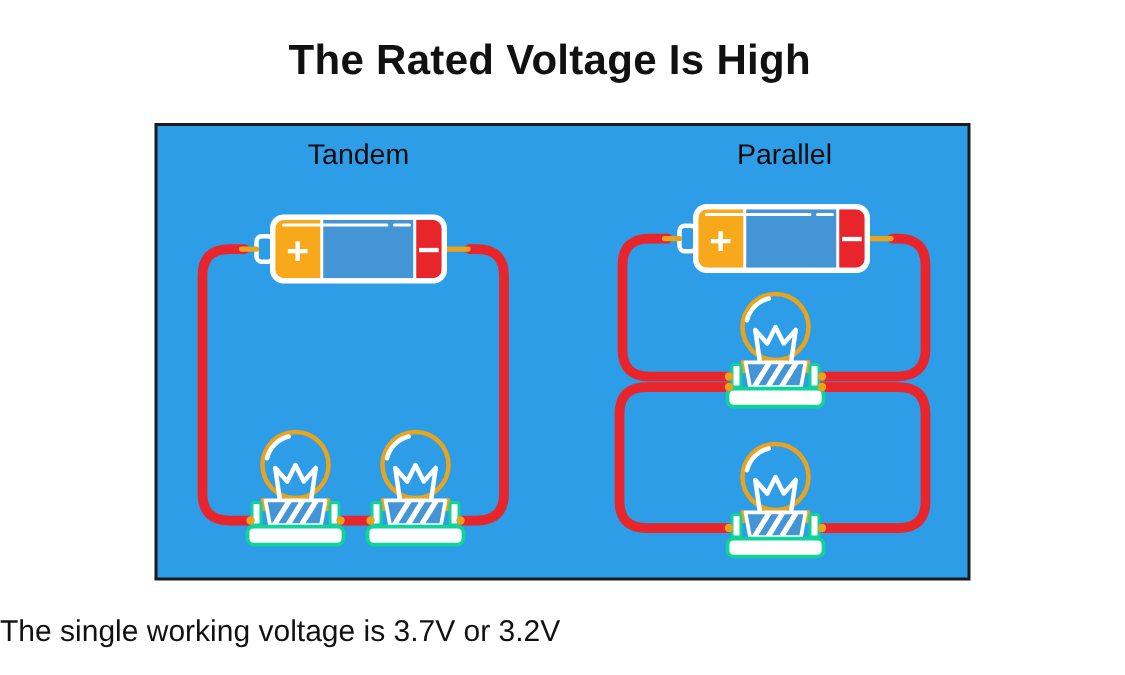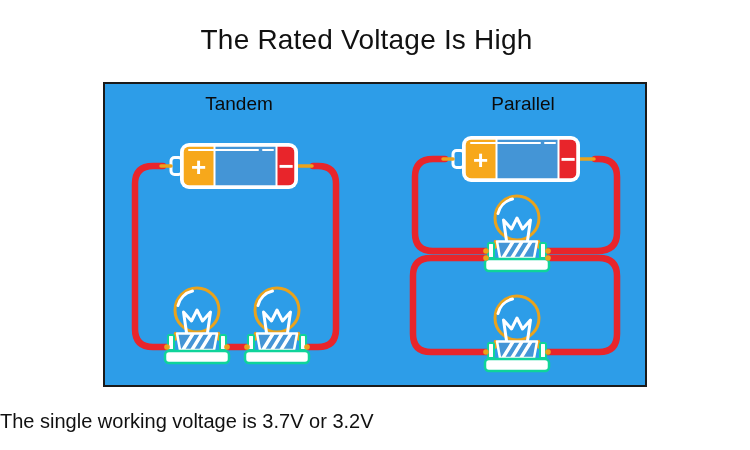--- a/index.html
+++ b/index.html
@@ -4,21 +4,21 @@
 <style>
   :root{
     --panel-blue:#2D9DE8; --battery-blue:#4495D6; --battery-orange:#F7A81B;
     --battery-red:#E8252B; --wire-red:#E8252B; --amber:#EAA31C;
     --bulb-green:#0FD49A; --text-dark:#111111; --panel-border:#1A1A1A; --white:#FFFFFF;
   }
   html,body{margin:0;padding:0;background:#fff;}
   .stage{position:relative;width:750px;height:450px;background:#fff;overflow:hidden;
          font-family:"Liberation Sans",sans-serif;color:var(--text-dark);}
   .title{position:absolute;left:0;top:24px;width:733px;text-align:center;
-         font-size:28px;font-weight:400;letter-spacing:0.2px;}
+         font-size:28px;font-weight:700;letter-spacing:0.2px;}
   .caption{position:absolute;left:0;top:410px;width:750px;
          font-size:20px;font-weight:400;}
   .panel{position:absolute;left:105px;top:84px;width:540px;height:301px;
          background:var(--panel-blue);box-shadow:0 0 0 2px var(--panel-border);}
   .panel-label{position:absolute;top:9px;transform:translateX(-50%);
          font-size:19px;font-weight:400;color:#0b0b0b;white-space:nowrap;}
   .panel-label.tandem{left:134px;}
   .panel-label.parallel{left:418px;}
   .circuits{position:absolute;left:0;top:0;}
   

